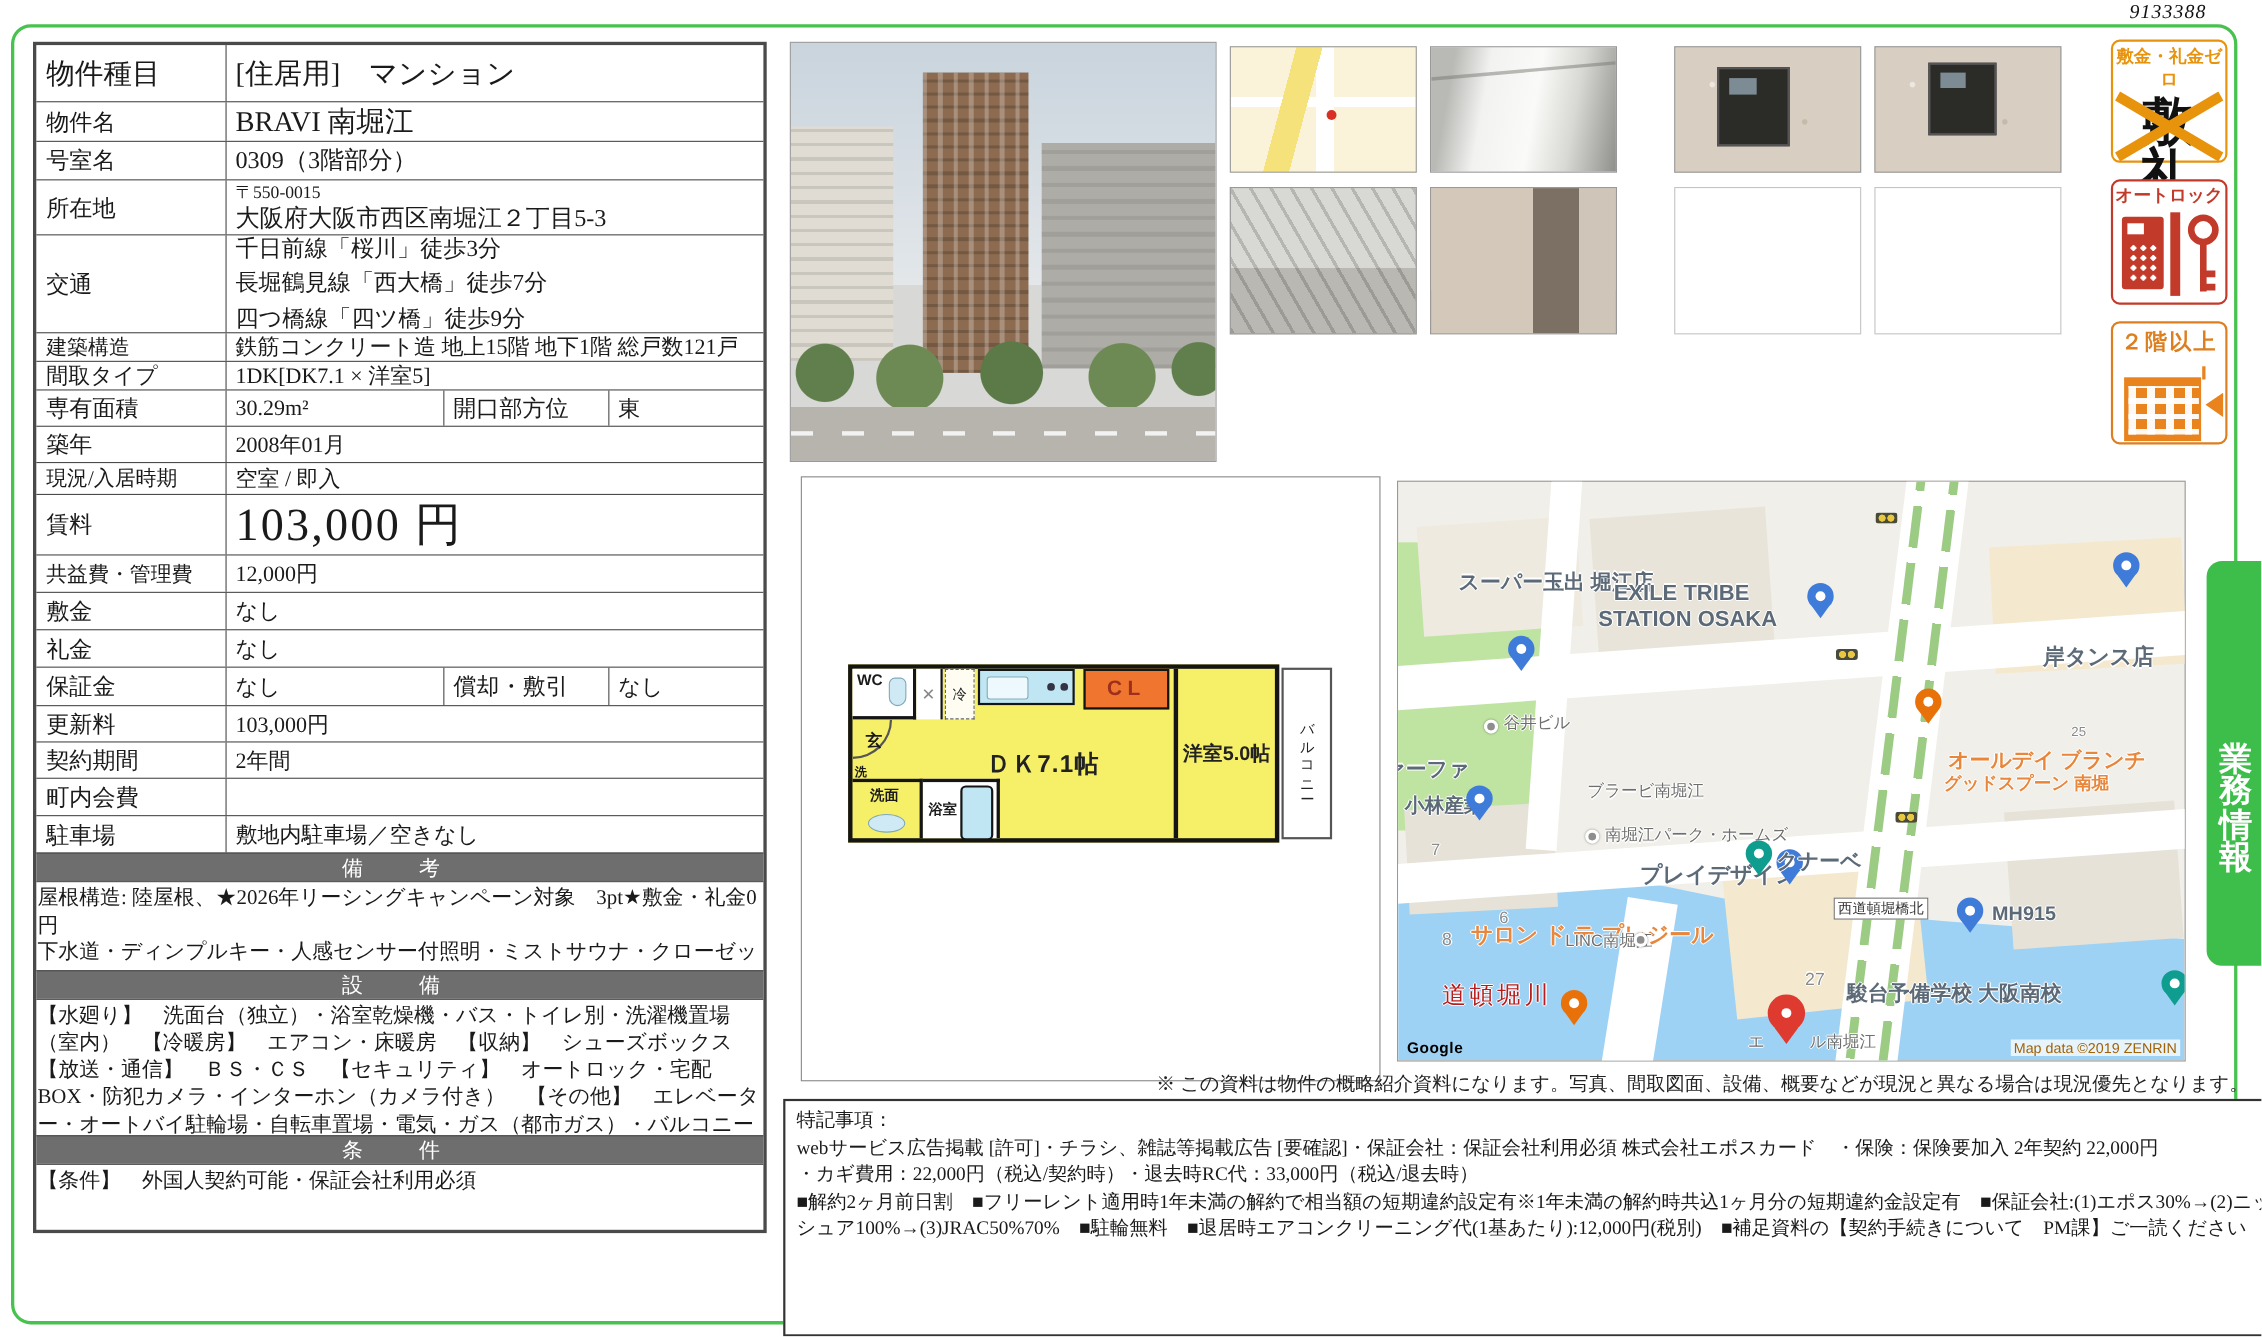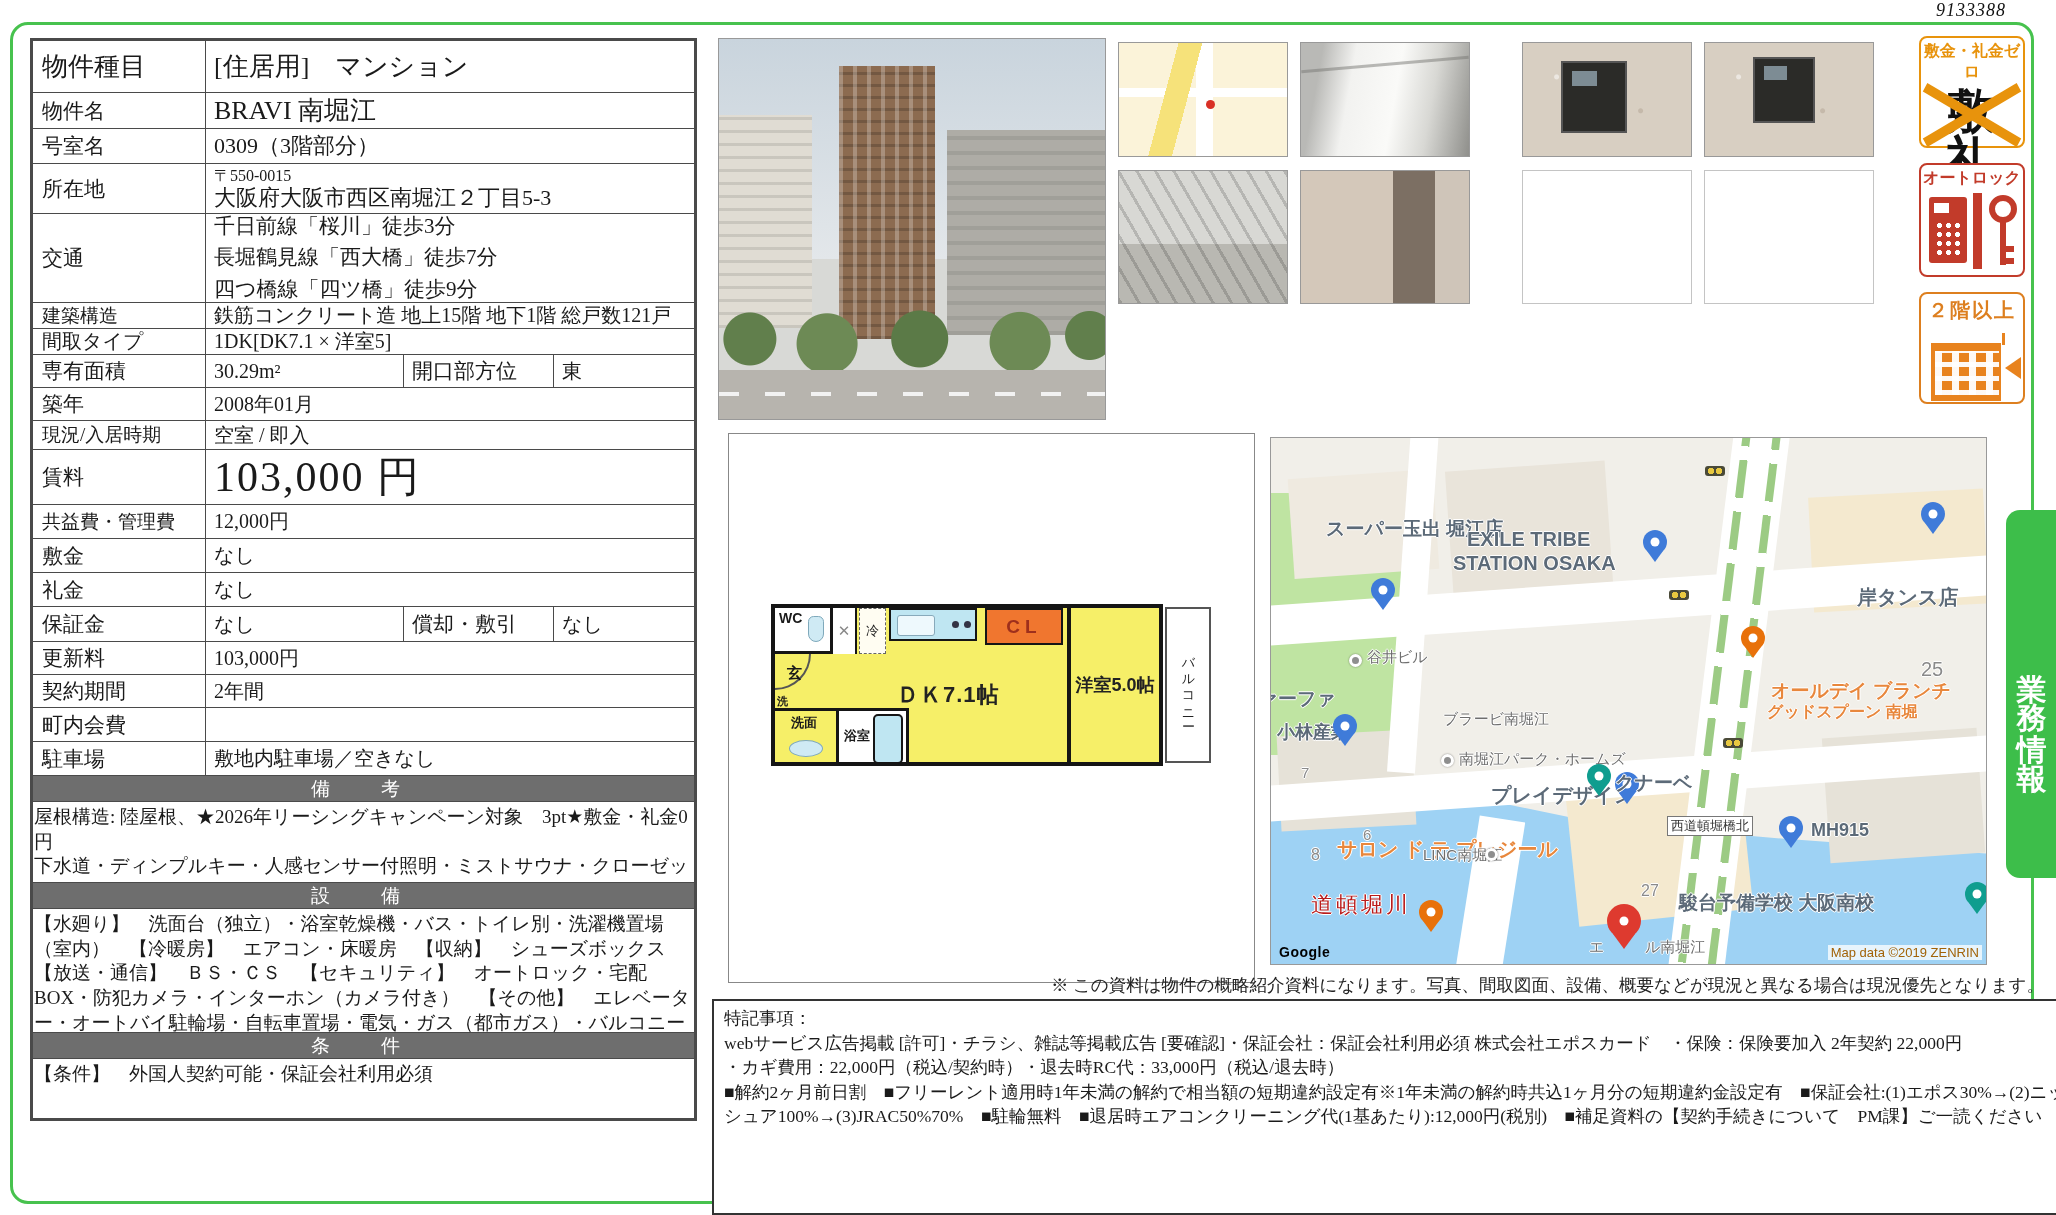--- a/index.html
+++ b/index.html
@@ -356,21 +356,21 @@
     <span class="mlabel" style="left:55px;top:78px;font-size:19px">スーパー玉出 堀江店</span>
     <div class="pin blue" style="left:100px;top:140px"></div>
     <div class="dot" style="left:78px;top:216px"></div>
     <span class="mlabel bldg-gray" style="left:96px;top:210px;font-size:15px">谷井ビル</span>
     <span class="mlabel" style="left:-32px;top:248px;font-size:19px">ファーファ</span>
     <span class="mlabel" style="left:196px;top:90px;font-size:20px">EXILE TRIBE</span>
     <span class="mlabel" style="left:182px;top:114px;font-size:20px">STATION OSAKA</span>
     <div class="pin blue" style="left:372px;top:92px"></div>
     <div class="pin blue" style="left:650px;top:64px"></div>
     <span class="mlabel" style="left:586px;top:146px;font-size:20px">岸タンス店</span>
-    <span class="mlabel num" style="left:650px;top:220px;font-size:20px">25</span>
+    <span class="mlabel num" style="left:612px;top:220px;font-size:12px">25</span>
     <div class="pin orange" style="left:470px;top:188px"></div>
     <span class="mlabel poi-orange" style="left:500px;top:240px;font-size:19px">オールデイ ブランチ</span>
     <span class="mlabel poi-orange" style="left:496px;top:264px;font-size:16px">グッドスプーン 南堀</span>
     <span class="mlabel" style="left:220px;top:344px;font-size:20px">プレイデザイン</span>
     <div class="pin blue" style="left:344px;top:334px"></div>
     <span class="mlabel num" style="left:40px;top:408px;font-size:16px">8</span>
     <span class="mlabel poi-orange" style="left:66px;top:398px;font-size:20px">サロン ド テ プレジール</span>
     <span class="boxlabel" style="left:396px;top:378px">西道頓堀橋北</span>
     <div class="pin blue" style="left:508px;top:378px"></div>
     <span class="mlabel" style="left:540px;top:382px;font-size:18px">MH915</span>

